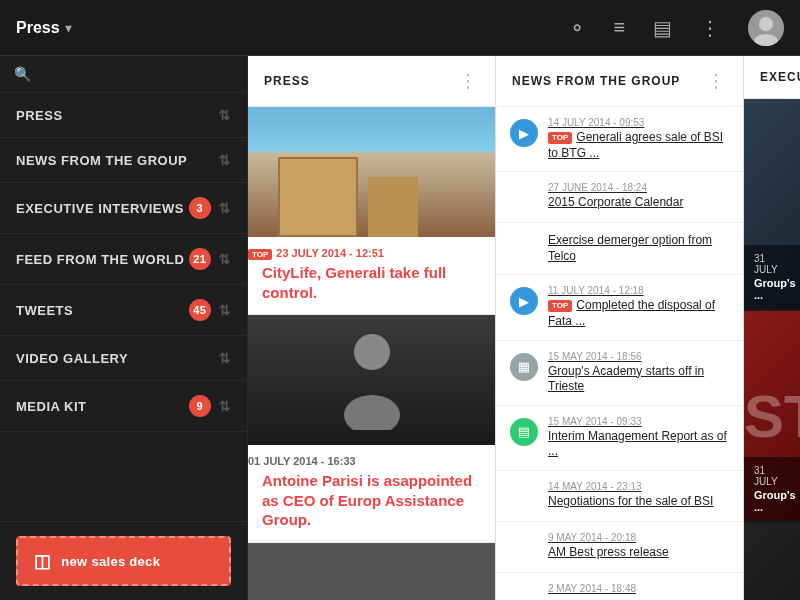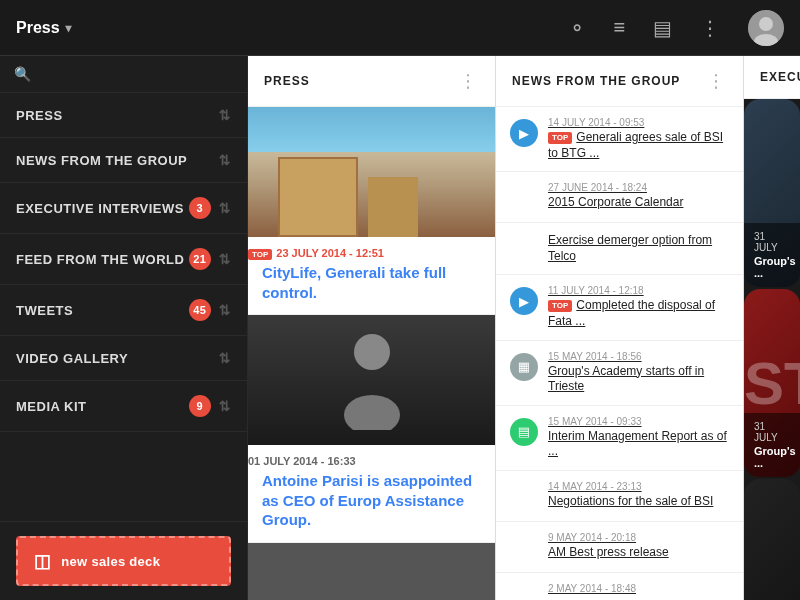--- a/index.html
+++ b/index.html
@@ -153,21 +153,21 @@
       color: #222;
       flex: 1;
     }
     .col-header .more-icon { color: #aaa; cursor: pointer; font-size: 18px; letter-spacing: 2px; }
     .press-article {
       padding: 0;
       border-bottom: 1px solid #eee;
     }
     .article-meta { font-size: 11px; color: #e74c3c; padding: 10px 0 2px; font-weight: 600; }
     .article-meta.dark { color: #666; }
-    .article-headline { font-size: 15px; font-weight: 700; padding: 2px 14px 12px; color: #3b82f6; line-height: 1.3; }
+    .article-headline { font-size: 15px; font-weight: 700; padding: 2px 14px 12px; color: #ef4444; line-height: 1.3; }
 
     
     .news-col {
       width: 248px;
       background: #fff;
       color: #222;
       display: flex;
       flex-direction: column;
       flex-shrink: 0;
       overflow-y: auto;
@@ -217,24 +217,23 @@
       overflow: hidden;
     }
     .exec-col .col-header {
       background: #fff;
       border-bottom: 1px solid #eee;
     }
     .exec-col .col-header .col-title { color: #222; }
     .exec-articles { overflow-y: auto; flex: 1; }
     .exec-article {
       position: relative;
-      height: 190px;
+      height: 212px;
       overflow: hidden;
       border-bottom: 2px solid #1a1a1a;
-      border-radius: 16px;
     }
     .exec-overlay {
       position: absolute;
       bottom: 0; left: 0; right: 0;
       background: rgba(0,0,0,0.5);
       padding: 8px 10px;
       color: #fff;
     }
     .exec-overlay .date { font-size: 10px; color: #ccc; margin-bottom: 2px; }
     .exec-overlay .title { font-size: 11px; font-weight: 600; }

